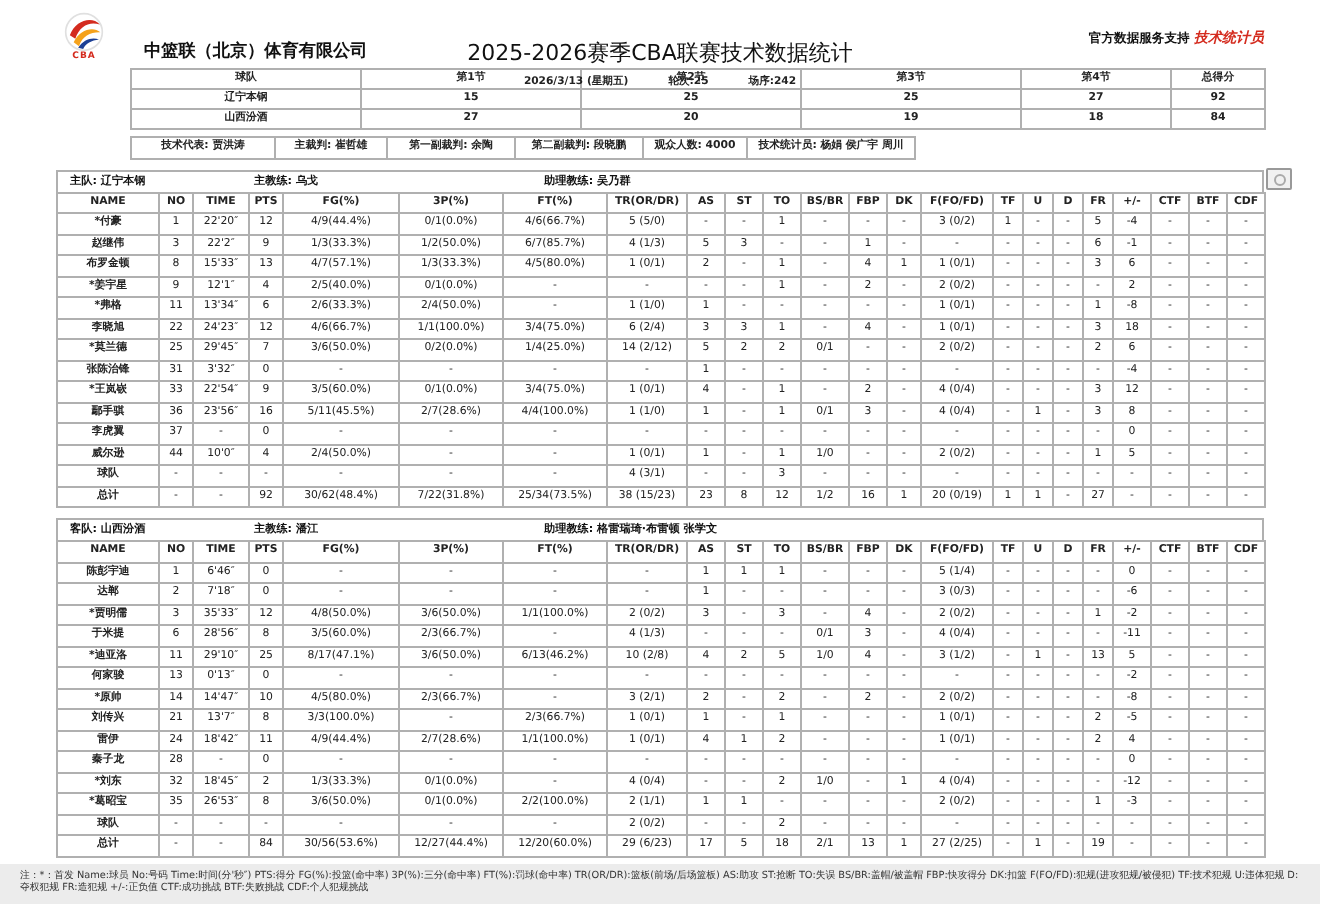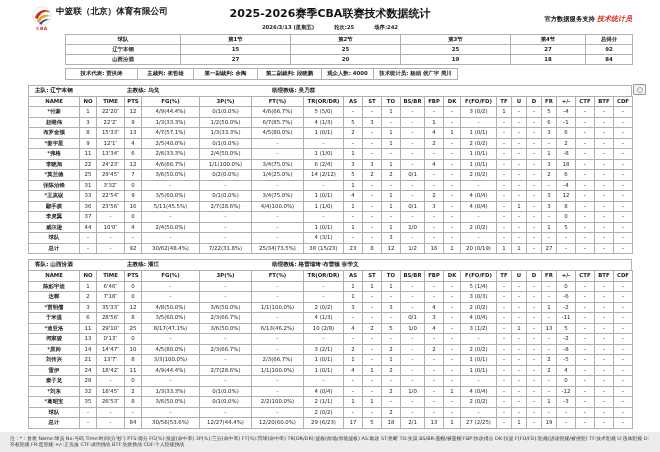--- a/index.html
+++ b/index.html
@@ -1,26 +1,26 @@
 <!DOCTYPE html>
 <html><head>
 <meta charset="utf-8">
 <style>
   html,body{margin:0;padding:0;background:#f5f5f5;}
   .page{position:relative;width:660px;height:452px;background:#fff;overflow:hidden;
         font-family:"DejaVu Sans","Liberation Sans",sans-serif;color:#111;}
   .inner{padding:5px 28px 0;}
   
   .topbar{position:relative;height:27px;}
-  .brand{position:absolute;left:4px;top:1px;display:flex;align-items:flex-start;gap:4px;}
+  .brand{position:absolute;left:4px;top:1px;display:flex;align-items:flex-end;gap:20px;}
   .logo-wrap{display:flex;flex-direction:column;align-items:center;line-height:1;}
   .logo-sub{color:#d42b1e;font-weight:bold;font-size:4.5px;letter-spacing:.5px;margin-top:1px;}
   .company{font-weight:bold;font-size:8.6px;}
   .title-block{margin:0 auto;text-align:center;padding-top:1px;}
-  .title{font-size:11px;font-weight:bold;}
+  .title{font-size:11px;font-weight:normal;margin-top:13px;}
   .meta{display:flex;justify-content:center;gap:20px;font-size:5.3px;font-weight:bold;color:#222;margin-top:3px;}
   .support{position:absolute;right:0;top:9px;font-size:6.3px;font-weight:bold;white-space:nowrap;}
   .support .brand-red{color:#d42b1e;font-size:7px;font-style:italic;font-weight:bold;}
   
   table{border-collapse:collapse;table-layout:fixed;}
   td{border:1px solid #b0b0b0;font-size:5.4px;text-align:center;height:9.5px;
      padding:0 1px;line-height:1;overflow:hidden;white-space:nowrap;color:#222;}
   .score{width:567px;margin:2px 0 0 37px;}
   .score td{font-weight:bold;height:9px;}
   .officials{width:392px;margin:3px 0 0 37px;}

